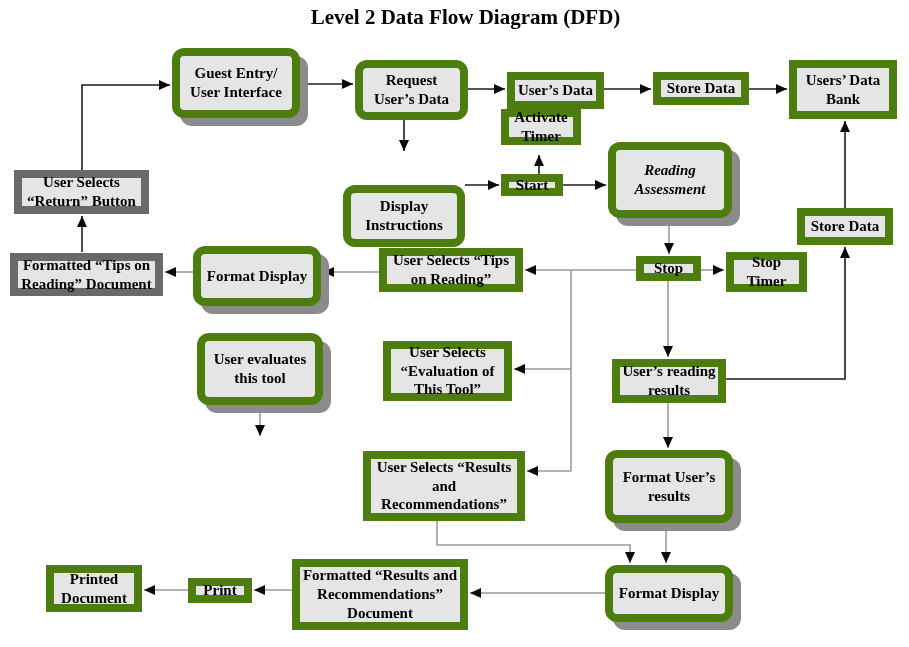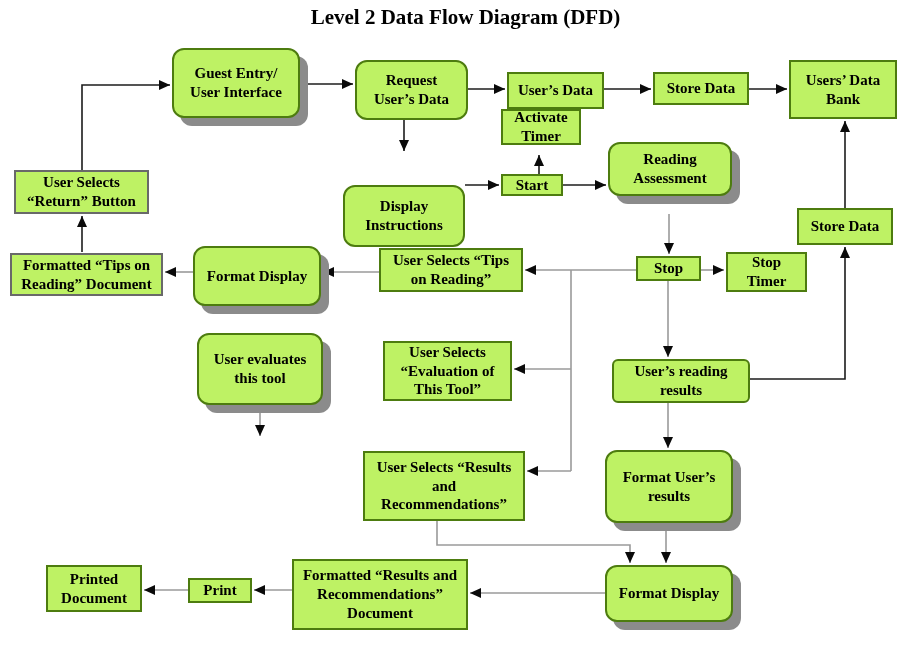--- a/index.html
+++ b/index.html
@@ -8,22 +8,22 @@
     font-family:"Liberation Serif","DejaVu Serif",serif; overflow:hidden;
   }
   #connector-layer { position:absolute; left:0; top:0; width:909px; height:647px; }
   .lk { stroke:#1c1c1c; stroke-width:1.6; fill:none; }
   .lg { stroke:#9a9a9a; stroke-width:1.6; fill:none; }
   .title {
     position:absolute; top:5px; left:0; width:909px; margin-left:11px;
     text-align:center; font-weight:bold; font-size:21px; color:#000;
   }
   .node {
-    position:absolute; box-sizing:border-box; background:#bef264;
-    border:2px solid #4d7c0f; color:#000;
+    position:absolute; box-sizing:border-box; background:#e5e5e5;
+    border:8px solid #4d7c0f; color:#000;
     display:flex; align-items:center; justify-content:center;
     text-align:center; font-weight:bold; font-size:15px; line-height:1.26;
     white-space:pre-line; padding:1px 2px;
   }
   .process { border-radius:12px; }
   .shadow  { box-shadow:8px 8px 0 #8b8b8b; }
   .gray-border { border-color:#696969; }
 </style>
 </head>
 <body>
@@ -69,21 +69,21 @@
   </svg>
 
   <div class="title">Level 2 Data Flow Diagram (DFD)</div>
 
   <div class="node process shadow" style="left:172px;top:48px;width:128px;height:70px;">Guest Entry/
 User Interface</div>
   <div class="node process" style="left:355px;top:60px;width:113px;height:60px;">Request
 User’s Data</div>
   <div class="node process" style="left:343px;top:153px;width:122px;height:62px;margin-top:32px;">Display
 Instructions</div>
-  <div class="node process shadow" style="left:608px;top:142px;width:124px;height:54px;">Reading
+  <div class="node process shadow" style="left:608px;top:142px;width:124px;height:76px;font-style:italic;">Reading
 Assessment</div>
   <div class="node process shadow" style="left:193px;top:246px;width:128px;height:60px;">Format Display</div>
   <div class="node process shadow" style="left:197px;top:333px;width:126px;height:72px;">User evaluates
 this tool</div>
   <div class="node process shadow" style="left:605px;top:450px;width:128px;height:73px;">Format User’s
 results</div>
   <div class="node process shadow" style="left:605px;top:565px;width:128px;height:57px;">Format Display</div>
 
   <div class="node" style="left:507px;top:72px;width:97px;height:37px;">User’s Data</div>
   <div class="node" style="left:653px;top:72px;width:96px;height:33px;">Store Data</div>
@@ -95,21 +95,21 @@
   <div class="node gray-border" style="left:14px;top:170px;width:135px;height:44px;">User Selects
 “Return” Button</div>
   <div class="node gray-border" style="left:10px;top:253px;width:153px;height:43px;">Formatted “Tips on
 Reading” Document</div>
   <div class="node" style="left:379px;top:248px;width:144px;height:44px;">User Selects “Tips
 on Reading”</div>
   <div class="node" style="left:636px;top:256px;width:65px;height:25px;">Stop</div>
   <div class="node" style="left:726px;top:252px;width:81px;height:40px;">Stop
 Timer</div>
   <div class="node" style="left:797px;top:208px;width:96px;height:37px;">Store Data</div>
-  <div class="node" style="left:612px;top:359px;width:138px;height:44px;border-radius:6px;">User’s reading
+  <div class="node" style="left:612px;top:359px;width:114px;height:44px;">User’s reading
 results</div>
   <div class="node" style="left:383px;top:341px;width:129px;height:60px;">User Selects
 “Evaluation of
 This Tool”</div>
   <div class="node" style="left:363px;top:451px;width:162px;height:70px;">User Selects “Results
 and
 Recommendations”</div>
   <div class="node" style="left:292px;top:559px;width:176px;height:71px;">Formatted “Results and
 Recommendations”
 Document</div>

